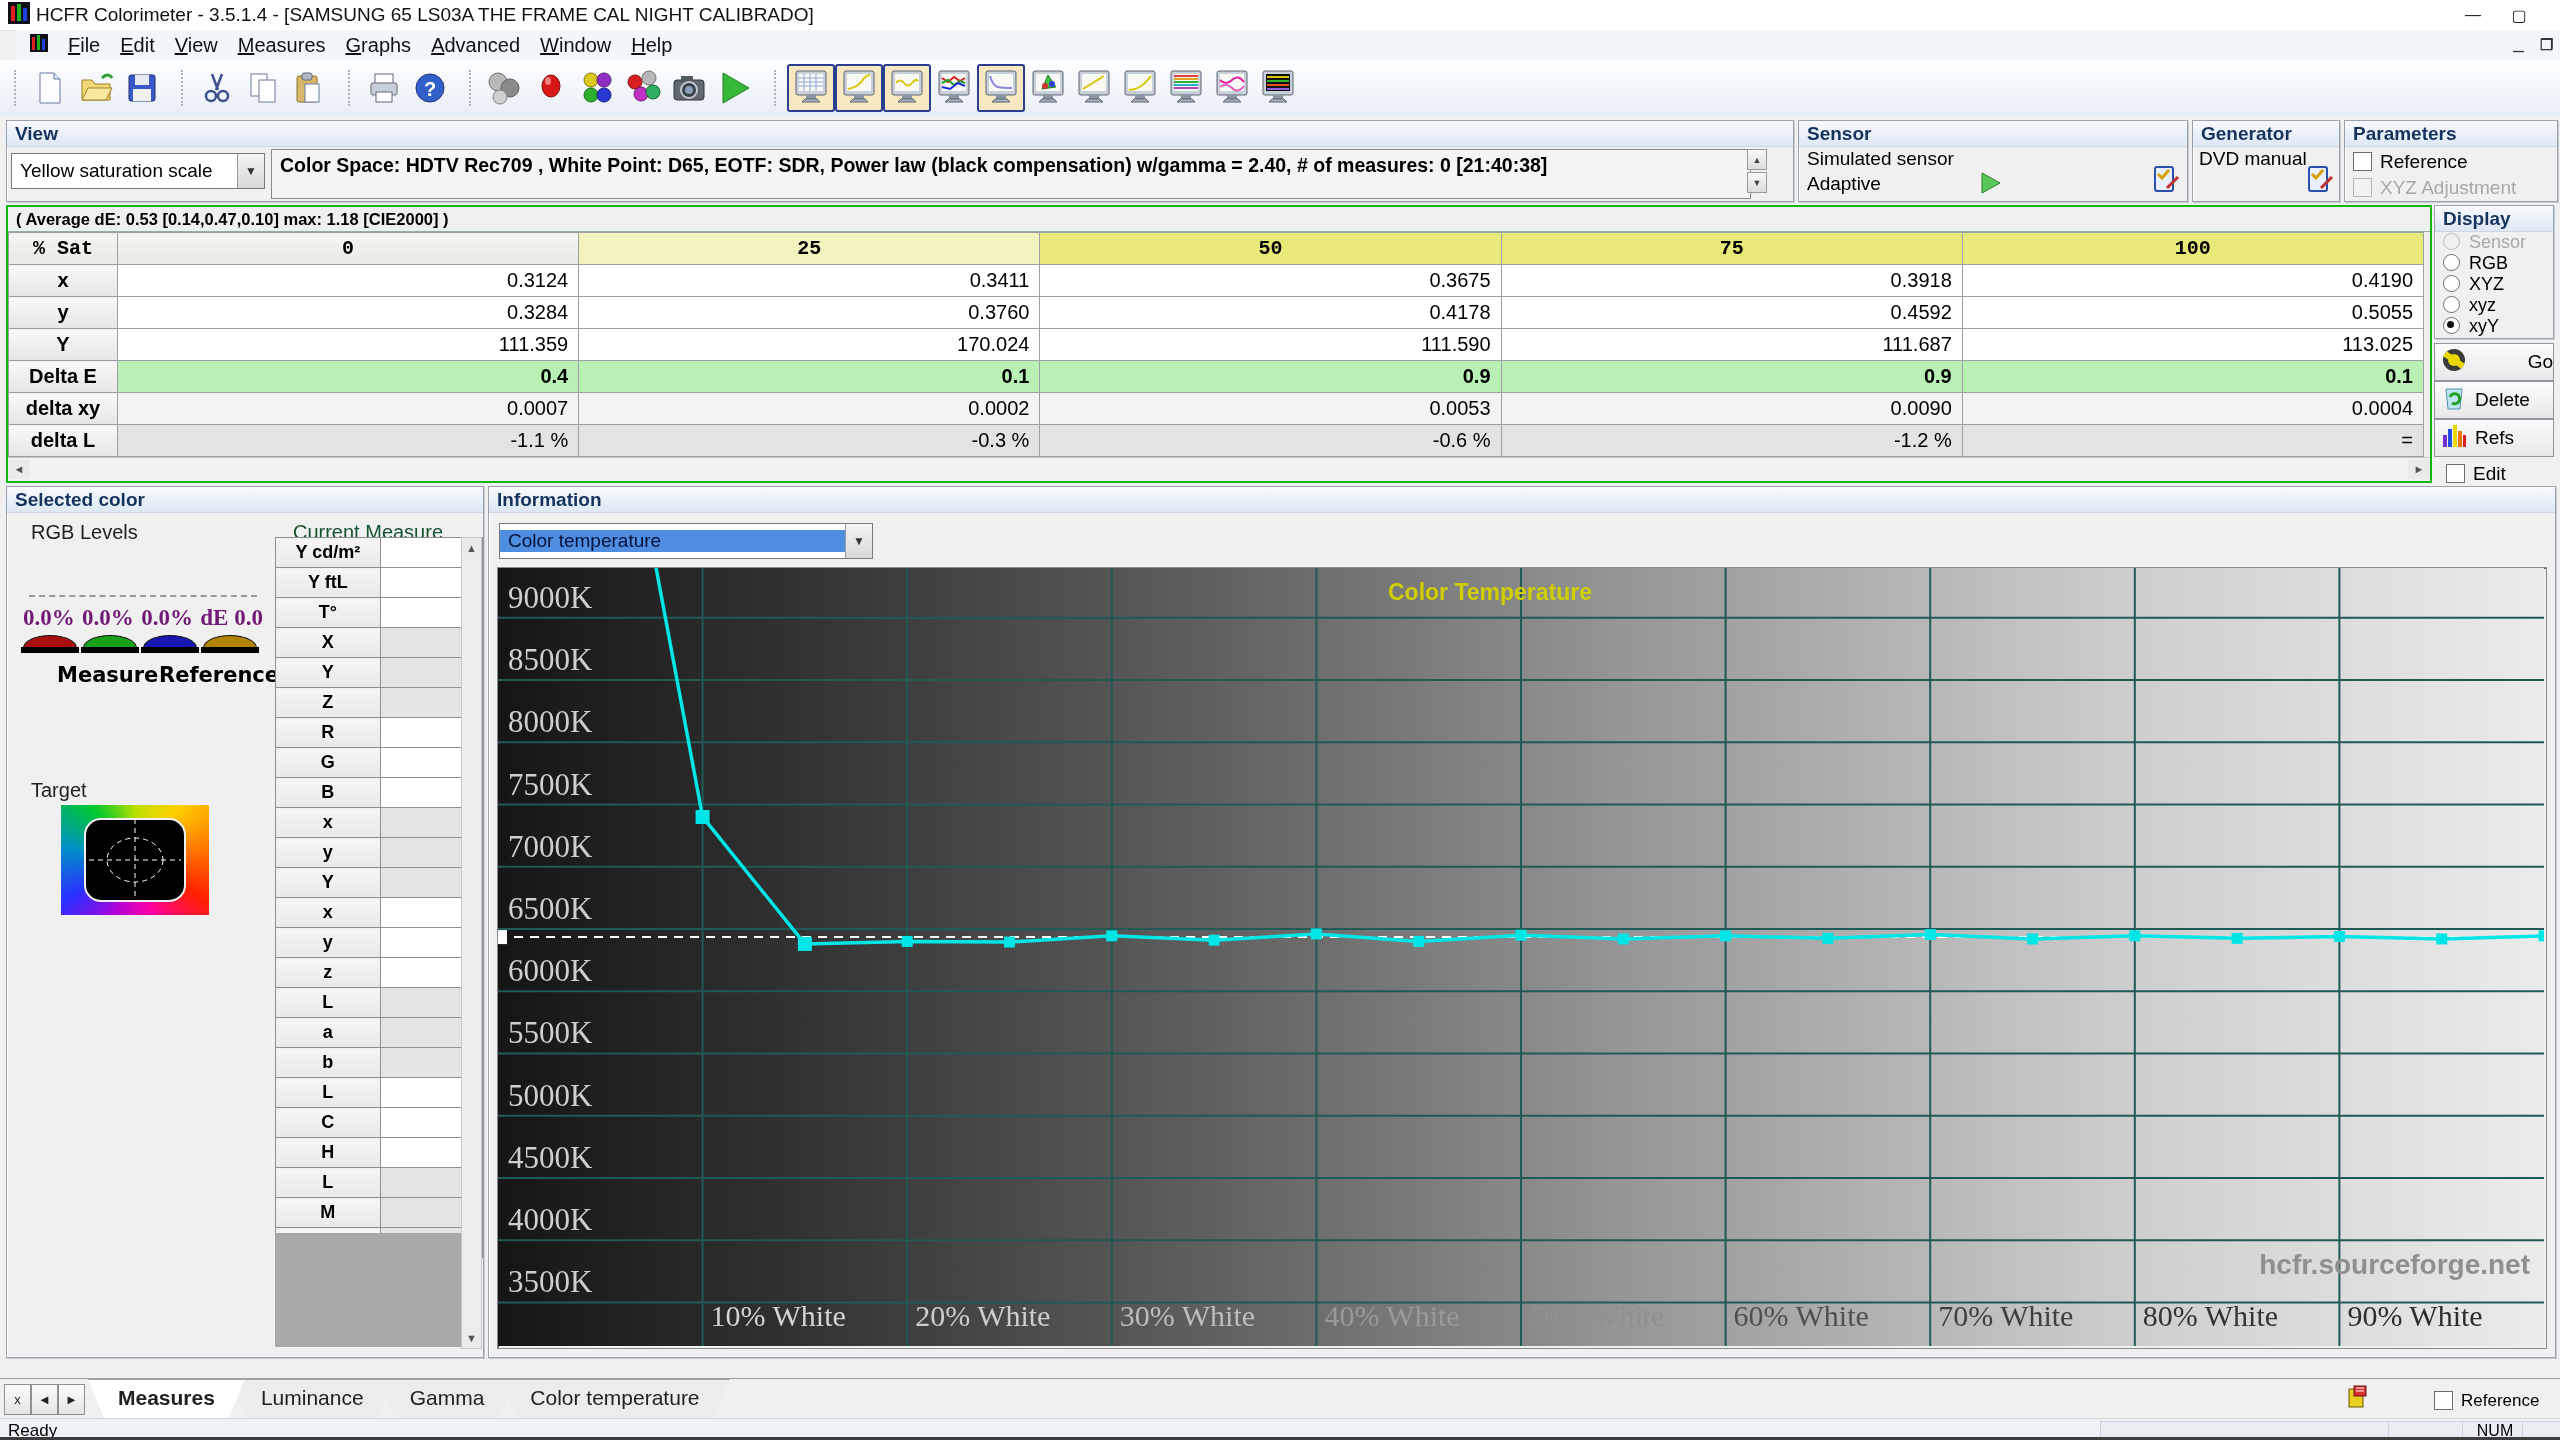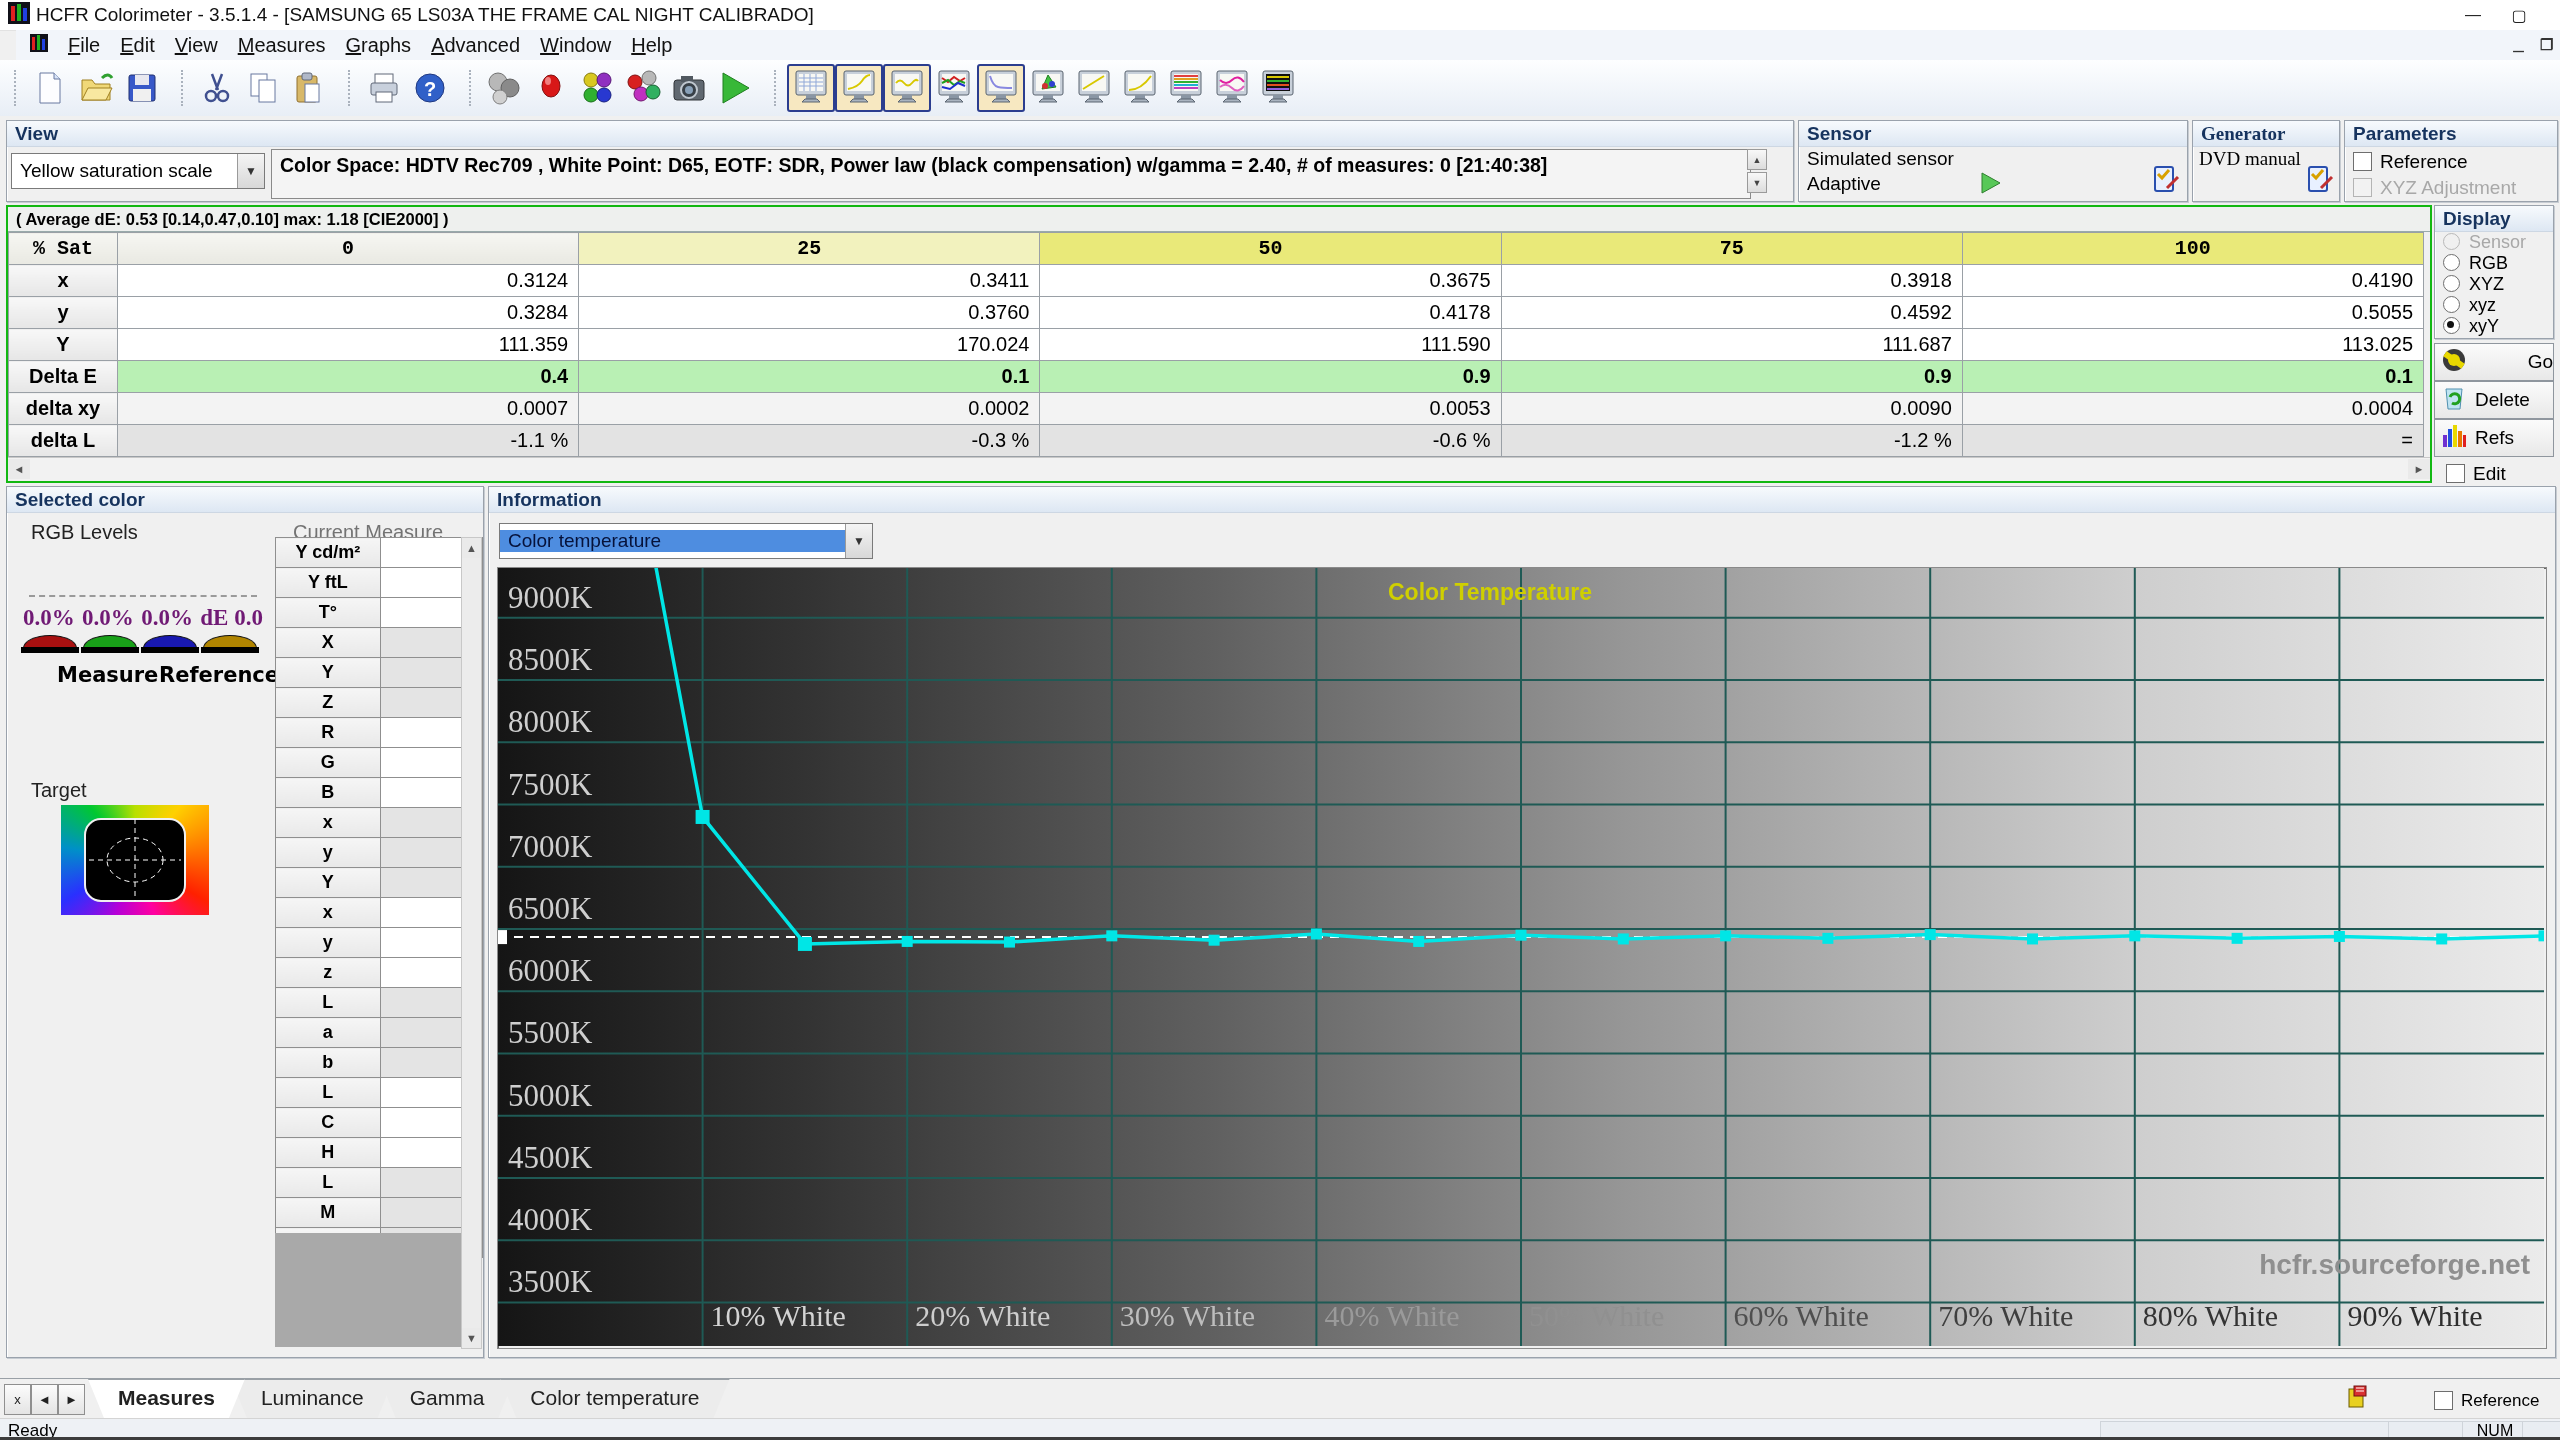--- a/index.html
+++ b/index.html
@@ -414,21 +414,21 @@
       </span>
       <span style="position:absolute;right:6px;bottom:2px;">
         <svg width="30" height="30">
             <rect x="4" y="3" width="18" height="24" rx="2" fill="#e8f0ff" stroke="#2a4fae" stroke-width="2"></rect>
             <path d="M7 10 l4 4 l7 -8" stroke="#d8a000" stroke-width="3" fill="none"></path>
             <line x1="16" y1="24" x2="27" y2="13" stroke="#c03030" stroke-width="3"></line>
           </svg>
       </span>
     </div>
 
-    <div class="panel" style="left:2192px;top:4px;width:146px;height:80px;font-family:Liberation Serif, serif;">
+    <div class="panel" style="left:2192px;top:4px;width:146px;height:80px;">
       <div class="panel-hd">Generator</div>
       <div style="position:absolute;left:6px;top:27px;font-size:19px;">DVD manual</div>
       <span style="position:absolute;right:4px;bottom:2px;">
         <svg width="30" height="30">
             <rect x="4" y="3" width="18" height="24" rx="2" fill="#e8f0ff" stroke="#2a4fae" stroke-width="2"></rect>
             <path d="M7 10 l4 4 l7 -8" stroke="#d8a000" stroke-width="3" fill="none"></path>
             <line x1="16" y1="24" x2="27" y2="13" stroke="#c03030" stroke-width="3"></line>
           </svg>
       </span>
     </div>
@@ -548,21 +548,21 @@
         <span>Refs</span>
       </div>
       <div style="position:absolute;left:12px;top:256px;">
         <span class="chk"></span><span class="chklbl">Edit</span>
       </div>
     </div>
 
     <div class="panel" style="left:6px;top:370px;width:476px;height:870px;">
       <div class="panel-hd">Selected color</div>
       <div style="position:absolute;left:24px;top:34px;font-size:20px;color:#222;">RGB Levels</div>
-      <div style="position:absolute;left:268px;top:34px;width:186px;text-align:center;font-size:20px;color:#737373;">Current Measure</div>
+      <div style="position:absolute;left:268px;top:34px;width:186px;text-align:center;font-size:20px;color:#14532d;">Current Measure</div>
 
       <div class="dashline" style="left:22px;top:108px;width:228px;"></div>
       <div id="pct-row" style="position:absolute;left:16px;top:118px;width:240px;display:flex;justify-content:space-between;">
           <span class="pctlbl">0.0%</span>
           <span class="pctlbl">0.0%</span>
           <span class="pctlbl">0.0%</span>
           <span class="pctlbl">dE 0.0</span>
         </div>
       <div id="hump-row" style="position:absolute;left:16px;top:146px;width:240px;height:20px;">
           <span class="hump" style="left: 0px; background: rgb(168, 16, 16);"></span>

